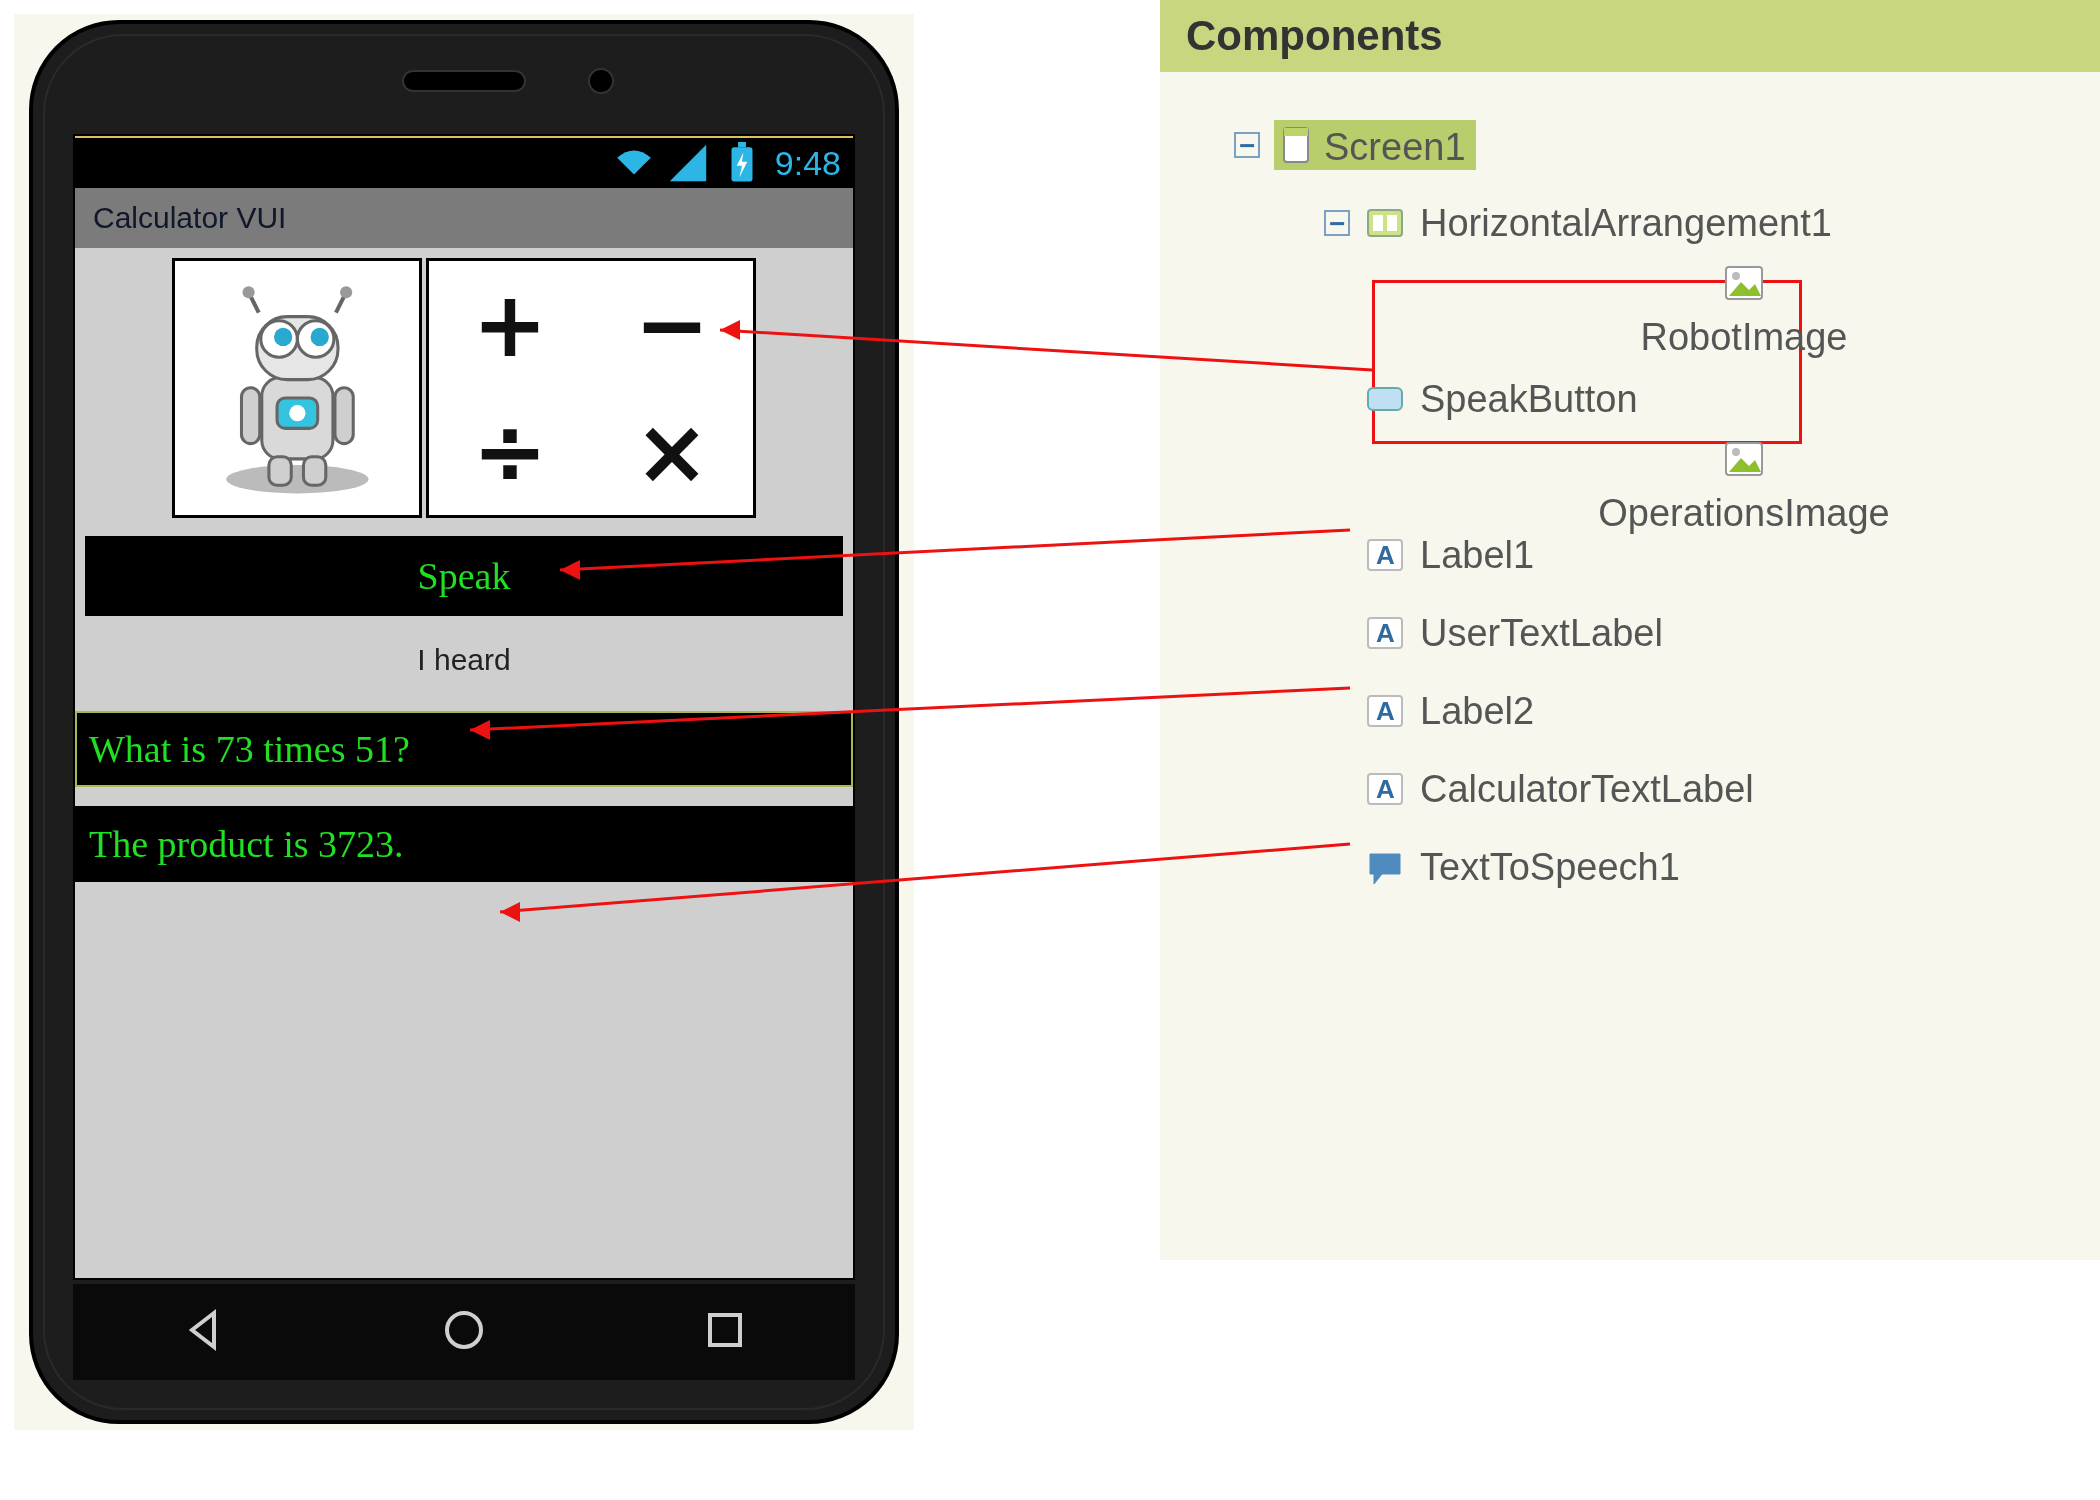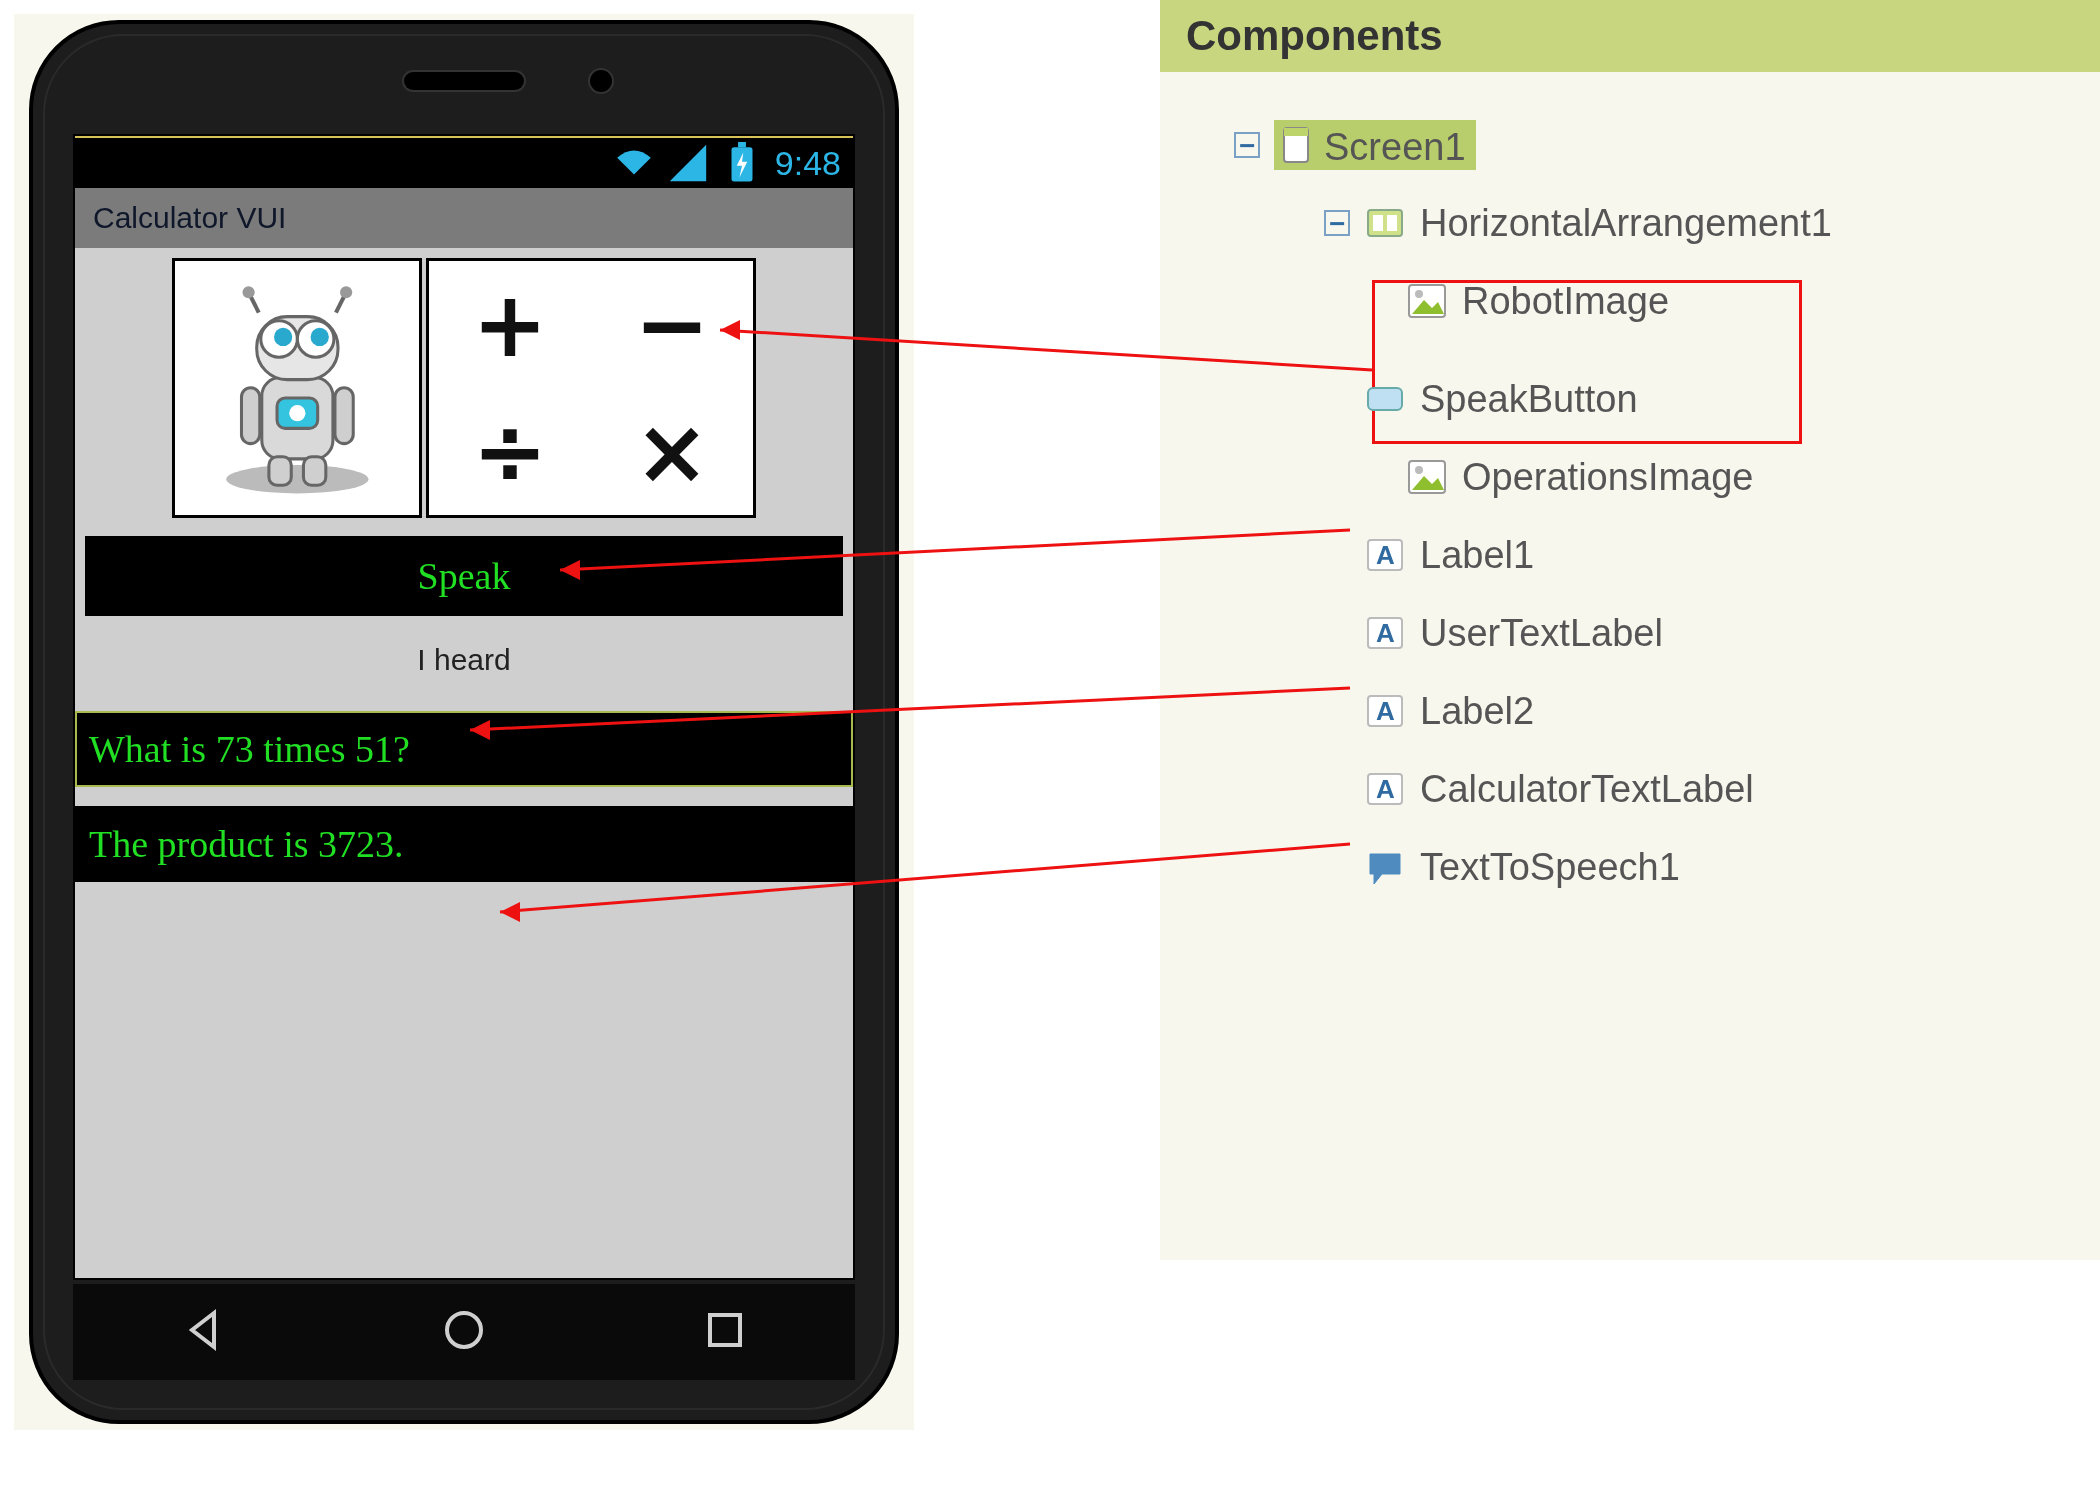--- a/index.html
+++ b/index.html
@@ -53,21 +53,21 @@
   
   .robot-frame svg{width:88%;height:88%;}
 
   
   .panel{position:absolute;left:1160px;top:0;width:940px;background:var(--bg);height:1260px;}
   .panel-head{background:var(--panel-head);height:72px;display:flex;align-items:center;padding-left:26px;font:700 42px/1 Arial;color:#333;}
   .tree{padding:34px 18px 0 18px;color:var(--tree-text);font:400 38px/1 Arial;}
   .row{display:flex;align-items:center;gap:14px;height:78px;position:relative;}
   .indent1{padding-left:56px;}
   .indent2{padding-left:146px;}
-  .indent3{padding-left:228px;}
+  .indent3{padding-left:228px;flex-direction:column;}
   .toggle{width:26px;height:26px;border:2px solid #7aa0c4;display:flex;align-items:center;justify-content:center;color:#2f6aa0;font:700 26px/1 monospace;flex:0 0 auto;}
   .icon{width:42px;height:42px;flex:0 0 auto;display:flex;align-items:center;justify-content:center;}
   .icon svg{width:42px;height:42px;}
   .sel{background:var(--selbox);padding:4px 10px 4px 4px;display:inline-flex;align-items:flex-end;gap:4px;}
   .group-box{position:absolute;border:3px solid #e11;pointer-events:none;}
 
   
   .arrow-layer{position:absolute;inset:0;pointer-events:none;}
   .arrow-layer line{stroke:#e11;stroke-width:3;}
   .arrow-layer polygon{fill:#e11;}

